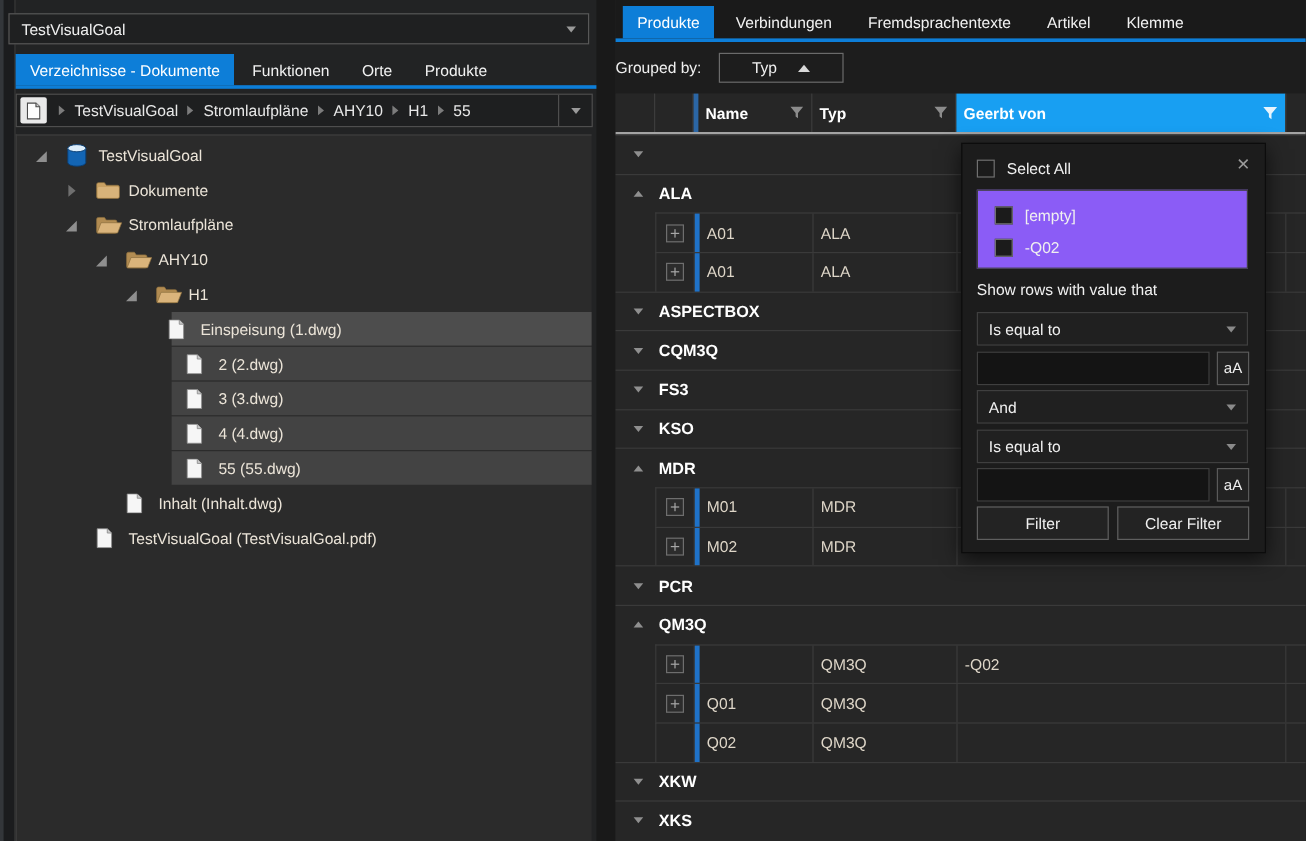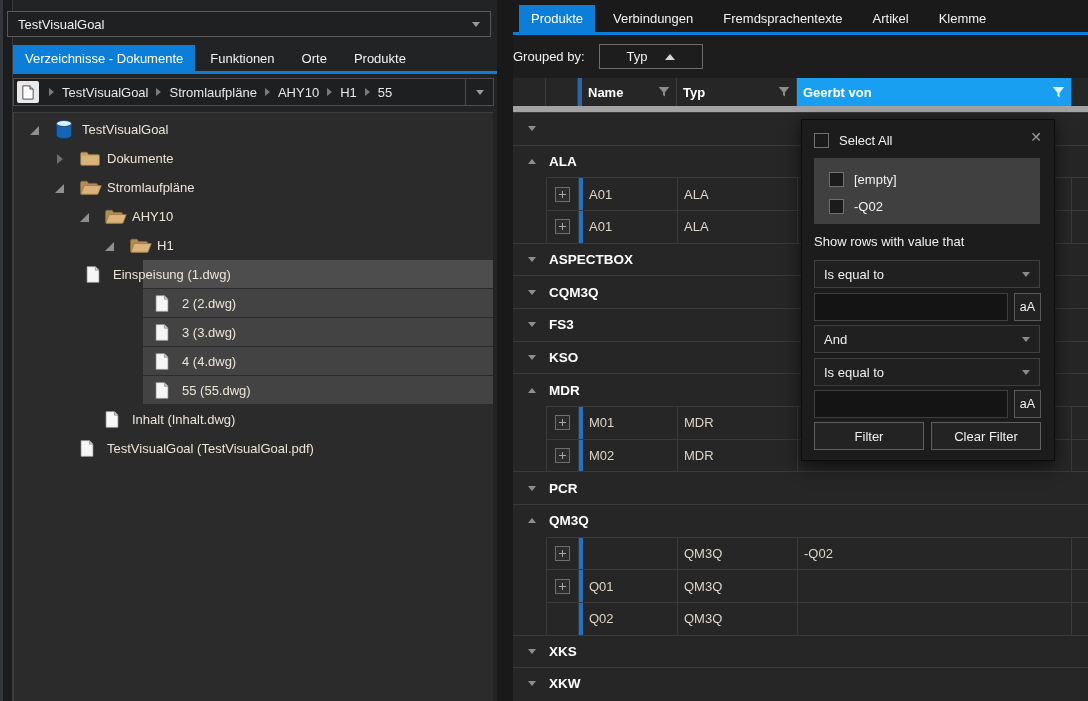--- a/index.html
+++ b/index.html
@@ -62,21 +62,21 @@
   .groupby { position:absolute; left:0; top:35px; right:0; height:43px; background:#1d1d1d;
     display:flex; align-items:center; font-size:13px; color:#f0f0f0; }
   .gb-label { }
   .typ-box { margin-left:14px; width:104px; height:25px; border:1px solid #6b6b6b; background:#1d1d1d;
     display:flex; align-items:center; justify-content:center; gap:17px; }
   .tri-up-w { width:0; height:0; border-left:5px solid transparent; border-right:5px solid transparent;
     border-bottom:6px solid #d8d8d8; }
 
   .tbl { position:absolute; left:0; top:78px; right:0; bottom:0; background:#262626; }
   .thead { display:grid; grid-template-columns:33px 32px 99px 120px 274px 1fr; height:34px;
-    border-bottom:6px solid #a3a3a3; }
+    border-bottom:2px solid #a3a3a3; }
   .th { display:flex; align-items:center; font-size:13px; font-weight:bold; color:#fff;
     border-right:1px solid #3c3c3c; padding:0 6px; }
   .th.name { border-left:4px solid #2b66a5; }
   .th.geerbt { background:#189ff2; border-right:none; }
   .th.tail { border-left:1px solid #3c3c3c; border-right:none; }
   .funnel { margin-left:auto; flex:none; }
 
   .grow { height:32.66px; border-top:1px solid #3a3a3a; display:flex; align-items:center; }
   .tri { width:0; height:0; margin-left:15px; flex:none; }
   .tri-up { border-left:4px solid transparent; border-right:4px solid transparent; border-bottom:5px solid #8f8f8f; }
@@ -96,21 +96,21 @@
 
   
   .fpopup { position:absolute; left:288px; top:119px; width:254px; height:342px; background:#1c1c1c;
     border:1px solid #0c0c0c; box-shadow:0 5px 16px rgba(0,0,0,.65); z-index:10;
     font-size:13px; color:#f0f0f0; }
   .fp-selall { position:absolute; left:12px; top:13px; display:flex; align-items:center; gap:10px; }
   .cb { width:15px; height:15px; border:1px solid #707070; background:#1b1b1b; flex:none; }
   .fp-close { position:absolute; right:9px; top:7px; color:#9a9a9a; font-size:14px; line-height:1;
     padding:3px; cursor:default; }
   .fp-list { position:absolute; left:12px; top:38px; width:226px; height:66px;
-    border:1px solid #3f3f3f; background:#404040; padding:7px 0 0 14px; }
+    border:1px solid #3f3f3f; background:#8b5cf6; padding:7px 0 0 14px; }
   .fp-item { display:flex; align-items:center; gap:10px; height:27px; }
   .fp-prompt { position:absolute; left:12px; top:114px; }
   .fp-dd { position:absolute; left:12px; width:226px; height:28px; border:1px solid #3f3f3f;
     background:#202020; display:flex; align-items:center; padding:0 9px; }
   .fp-dd .combo-chev { margin-left:auto; border-top-color:#8a8a8a; }
   .fp-input { position:absolute; left:12px; width:194px; height:28px; border:1px solid #3f3f3f;
     background:#141414; color:#f0f0f0; font-size:13px; padding:0 7px; outline:none;
     font-family:"Liberation Sans", sans-serif; }
   .fp-aa { position:absolute; left:212px; width:27px; height:28px; border:1px solid #5a5a5a;
     background:#222; display:flex; align-items:center; justify-content:center; font-size:12.5px; }
@@ -204,21 +204,21 @@
       <div class="tree-row" style="padding-left: 90px;">
         <span class="exp exp-open"></span>
         <span class="ticon">
           <svg width="22" height="15" viewBox="0 0 22 15">
             <path d="M.5 2.8Q.5 1.2 2 1.2h5l1.6 2.2H16q1.5 0 1.5 1.5v8q0 1.5-1.5 1.5H2q-1.5 0-1.5-1.5z" fill="#b28c52" stroke="#8d6f3f" stroke-width="0.6"></path>
             <path d="M4.2 5.6h17.2l-3.4 8.6H.9z" fill="#dab47b" stroke="#8d6f3f" stroke-width="0.6"></path>
           </svg>
         </span>
         <span class="tlabel">H1</span>
       </div>
-      <div class="tree-row sel foc" style="padding-left: 46px; text-align: right;">
+      <div class="tree-row sel foc" style="padding-left: 100px; text-align: right;">
         <div class="hl" style="left: 129px;"></div>
         <span class="exp"></span>
         <span class="ticon">
           <svg width="14" height="17" viewBox="0 0 14 17">
             <path d="M1 .6h8.4L13 4.2v12.2H1z" fill="#f6f6f6" stroke="#8a8a8a" stroke-width="0.7"></path>
             <path d="M9.4 .6v3.6H13" fill="#c9c9c9" stroke="#8a8a8a" stroke-width="0.7"></path>
           </svg>
         </span>
         <span class="tlabel">Einspeisung (1.dwg)</span>
       </div>
@@ -424,25 +424,25 @@
         </div>
         <div class="drow">
           <div class="dc plusc"></div>
           <div class="dc name">Q02</div>
           <div class="dc typ">QM3Q</div>
           <div class="dc geerbt"></div>
           <div class="dc tail"></div>
         </div>
         <div class="grow">
           <span class="tri tri-down"></span>
+          <span class="glabel">XKW</span>
+        </div>
+        <div class="grow">
+          <span class="tri tri-down"></span>
           <span class="glabel">XKS</span>
-        </div>
-        <div class="grow">
-          <span class="tri tri-down"></span>
-          <span class="glabel">XKW</span>
         </div>
       </div>
   </div>
 
   <div class="fpopup">
     <div class="fp-selall">
       <span class="cb"></span>
       <span>Select All</span>
     </div>
     <span class="fp-close">✕</span>

